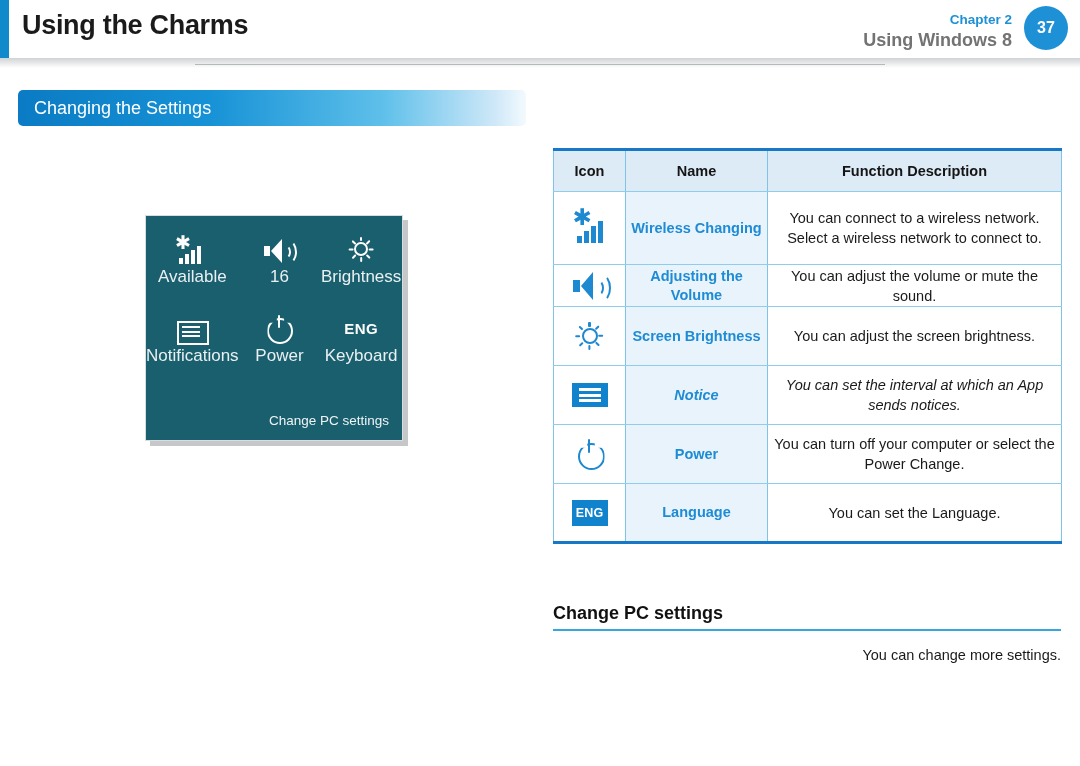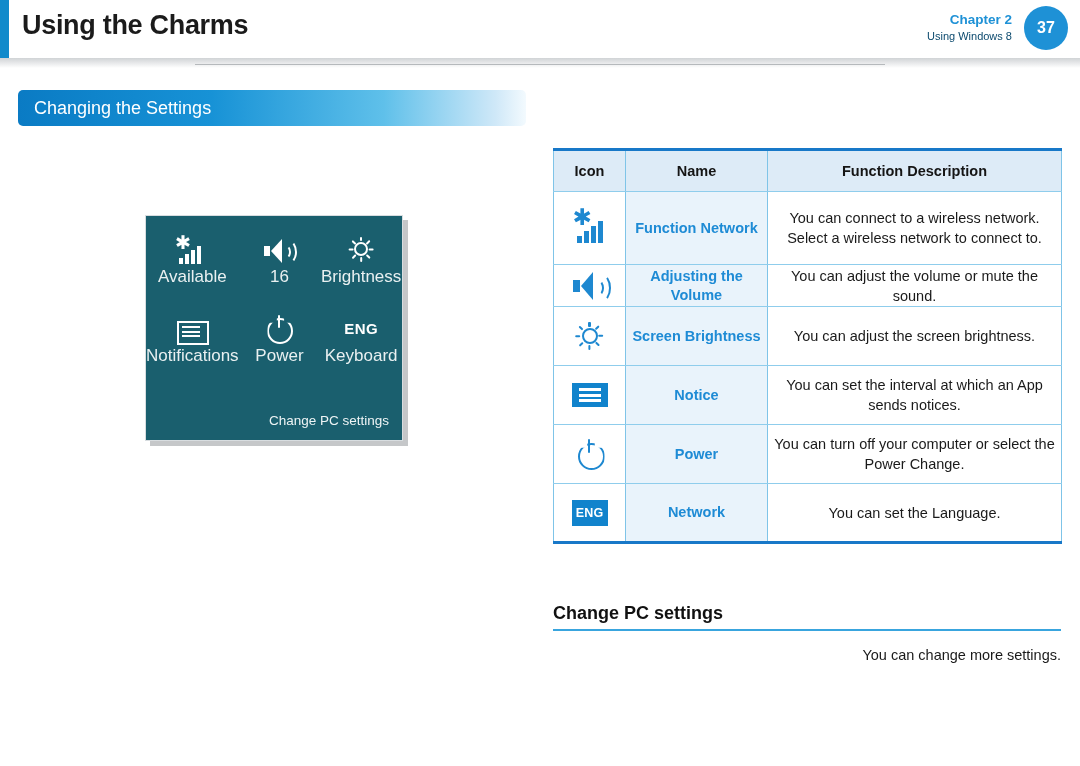--- a/index.html
+++ b/index.html
@@ -27,21 +27,21 @@
     color:#1b1b1b;
   }
   .header-right{
     position:absolute;right:68px;top:11px;
     text-align:right;line-height:1.32;
   }
   .chapter-line1{
     font-size:13.5px;font-weight:bold;color:#1E91D6;display:block;
   }
   .chapter-line2{
-    font-size:11px;font-weight:normal;color:#0c4a6e;display:block;
+    font-size:18px;font-weight:bold;color:#737373;display:block;
   }
   .page-circle{
     position:absolute;right:12px;top:6px;
     width:44px;height:44px;border-radius:50%;
     background:#1E91D6;color:#fff;
     font-size:16px;font-weight:bold;
     display:flex;align-items:center;justify-content:center;
   }
   .header-shadow{
     position:absolute;left:0;top:58px;width:1080px;height:10px;
@@ -353,21 +353,21 @@
           <div class="icon-holder">
             <div class="bi-wifi">
               <span class="star">✱</span>
               <span class="bar b1"></span>
                 <span class="bar b2"></span>
                 <span class="bar b3"></span>
                 <span class="bar b4"></span>
             </div>
           </div>
         </td>
-        <td class="cell-name">Function Network</td>
+        <td class="cell-name">Wireless Changing</td>
         <td class="cell-desc">You can connect to a wireless network. Select a wireless network to connect to.</td>
       </tr>
 
       <tr style="height:42px;">
         <td class="cell-icon">
           <div class="icon-holder">
             <div class="bi-spk">
               <span class="box"></span>
                 <span class="cone"></span>
               <span class="arc a1"></span>
@@ -392,21 +392,21 @@
                 <span class="ray" style="transform: rotate(225deg);"></span>
                 <span class="ray" style="transform: rotate(270deg);"></span>
                 <span class="ray" style="transform: rotate(315deg);"></span>
               </div>
           </div>
         </td>
         <td class="cell-name">Screen Brightness</td>
         <td class="cell-desc">You can adjust the screen brightness.</td>
       </tr>
 
-      <tr style="height:59px;">
+      <tr style="height:59px;font-style:italic;">
         <td class="cell-icon">
           <div class="icon-holder">
             <div class="bi-note">
               <span class="ln l1"></span>
                 <span class="ln l2"></span>
                 <span class="ln l3"></span>
             </div>
           </div>
         </td>
         <td class="cell-name">Notice</td>
@@ -425,21 +425,21 @@
         <td class="cell-name">Power</td>
         <td class="cell-desc">You can turn off your computer or select the Power Change.</td>
       </tr>
 
       <tr class="last-row" style="height:59px;">
         <td class="cell-icon">
           <div class="icon-holder">
             <div class="bi-eng">ENG</div>
           </div>
         </td>
-        <td class="cell-name">Network</td>
+        <td class="cell-name">Language</td>
         <td class="cell-desc">You can set the Language.</td>
       </tr>
 
     </tbody>
   </table>
 </div>
 
 <div class="sub-head">
   <div class="sub-head-title">Change PC settings</div>
   <div class="sub-head-rule"></div>

